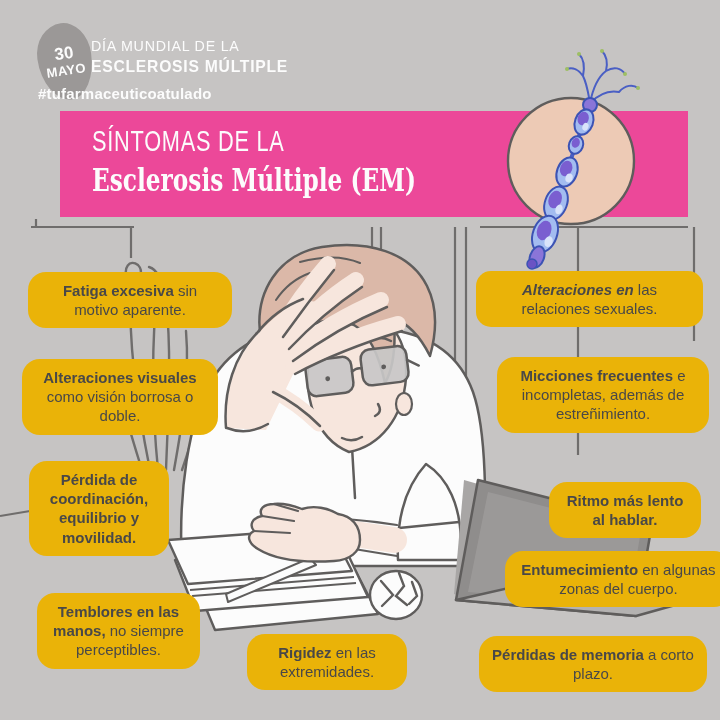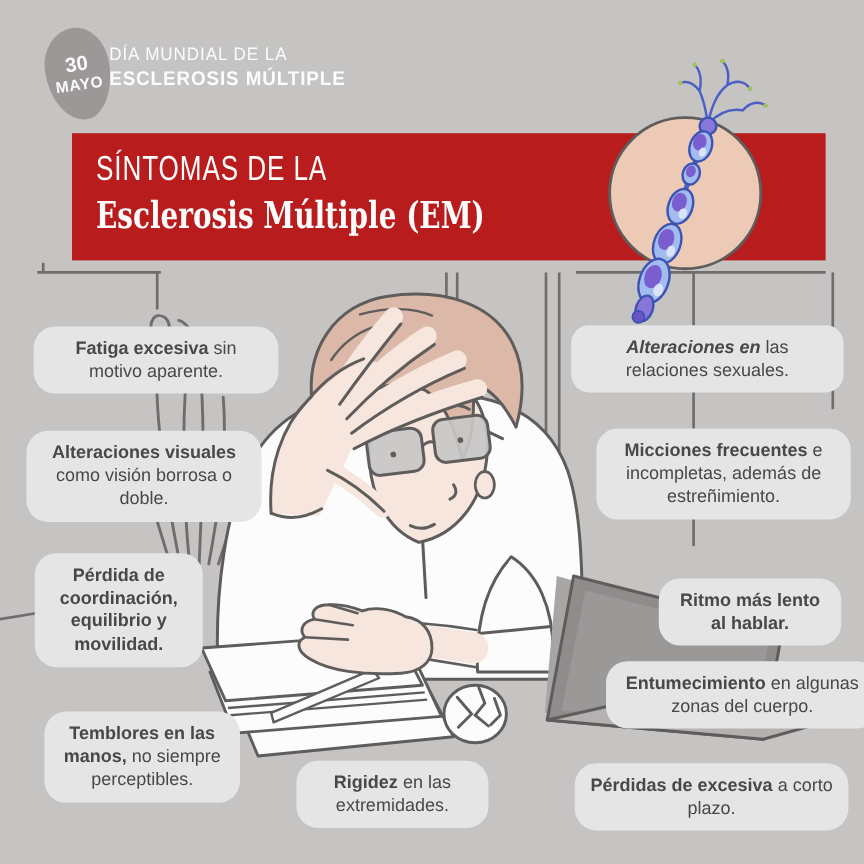--- a/index.html
+++ b/index.html
@@ -25,36 +25,36 @@
   .hashtag { position:absolute; left:38px; top:85px; font-size:15px; font-weight:700; color:#fcfcfc; letter-spacing:.2px; }
   .logo {
     position:absolute; right:20px; top:24px;
     font-family:"DejaVu Sans", sans-serif; font-size:36px; font-weight:800;
     letter-spacing:3px; color:#fcfcfc; line-height:1;
   }
   .logo-tick { position:absolute; left:14px; top:19px; width:6px; height:18px; background:#8a4d99; }
   
   .banner {
     position:absolute; left:60px; top:111px; width:628px; height:106px;
-    background:#b91c1c; z-index:1; color:#fcfcfc; padding:14px 0 0 0; box-sizing:border-box;
+    background:#ec4899; z-index:1; color:#fcfcfc; padding:14px 0 0 12px; box-sizing:border-box;
   }
   .banner-sub {
     margin-left:20px; font-size:29px; font-weight:400; letter-spacing:1px;
     transform:scaleX(.75); transform-origin:left center; white-space:nowrap;
   }
   .banner-title {
     margin-left:20px; margin-top:4px; font-family:"DejaVu Serif", serif;
     font-size:31px; font-weight:700; transform:scaleX(.75); transform-origin:left center;
     white-space:nowrap;
   }
   
   .illu { position:absolute; left:0; top:0; z-index:2; }
   
   .bubble {
-    position:absolute; z-index:3; background:#e5e5e5; border-radius:18px;
+    position:absolute; z-index:3; background:#eab308; border-radius:18px;
     padding:9px 13px; box-sizing:border-box; text-align:center;
     font-size:15px; line-height:1.28; color:#494848;
   }
   .bubble b { font-weight:700; }
   .bubble b.it { font-style:italic; }
   .b-fatiga        { left:28px;  top:272px; width:204px; }
   .b-visuales      { left:22px;  top:359px; width:196px; }
   .b-perdida       { left:29px;  top:461px; width:140px; }
   .b-temblores     { left:37px;  top:593px; width:163px; }
   .b-rigidez       { left:247px; top:634px; width:160px; }
@@ -216,35 +216,36 @@
 
   <div class="hdr">
     <div class="badge">
       <span class="badge-day">30</span>
       <span class="badge-month">MAYO</span>
     </div>
     <div class="hdr-title">
       <div class="hdr-line1">DÍA MUNDIAL DE LA</div>
       <div class="hdr-line2">ESCLEROSIS MÚLTIPLE</div>
     </div>
+    <div class="hashtag">#tufarmaceuticoatulado</div>
   </div>
 
   <div class="bubble b-fatiga"><b>Fatiga excesiva</b><span> sin motivo aparente.</span></div>
 
   <div class="bubble b-visuales"><b>Alteraciones visuales</b><span> como visión borrosa o doble.</span></div>
 
   <div class="bubble b-perdida"><b>Pérdida de coordinación, equilibrio y movilidad.</b><span></span></div>
 
   <div class="bubble b-temblores"><b>Temblores en las manos,</b><span> no siempre perceptibles.</span></div>
 
   <div class="bubble b-rigidez"><b>Rigidez</b><span> en las extremidades.</span></div>
 
   <div class="bubble b-sexuales"><b class="it">Alteraciones en</b><span> las relaciones sexuales.</span></div>
 
   <div class="bubble b-micciones"><b>Micciones frecuentes</b><span> e incompletas, además de estreñimiento.</span></div>
 
   <div class="bubble b-ritmo"><b>Ritmo más lento al hablar.</b><span></span></div>
 
   <div class="bubble b-entumecimiento"><b>Entumecimiento</b><span> en algunas zonas del cuerpo.</span></div>
 
-  <div class="bubble b-memoria"><b>Pérdidas de excesiva</b><span> a corto plazo.</span></div>
+  <div class="bubble b-memoria"><b>Pérdidas de memoria</b><span> a corto plazo.</span></div>
 
 </div>
 
 </body></html>

